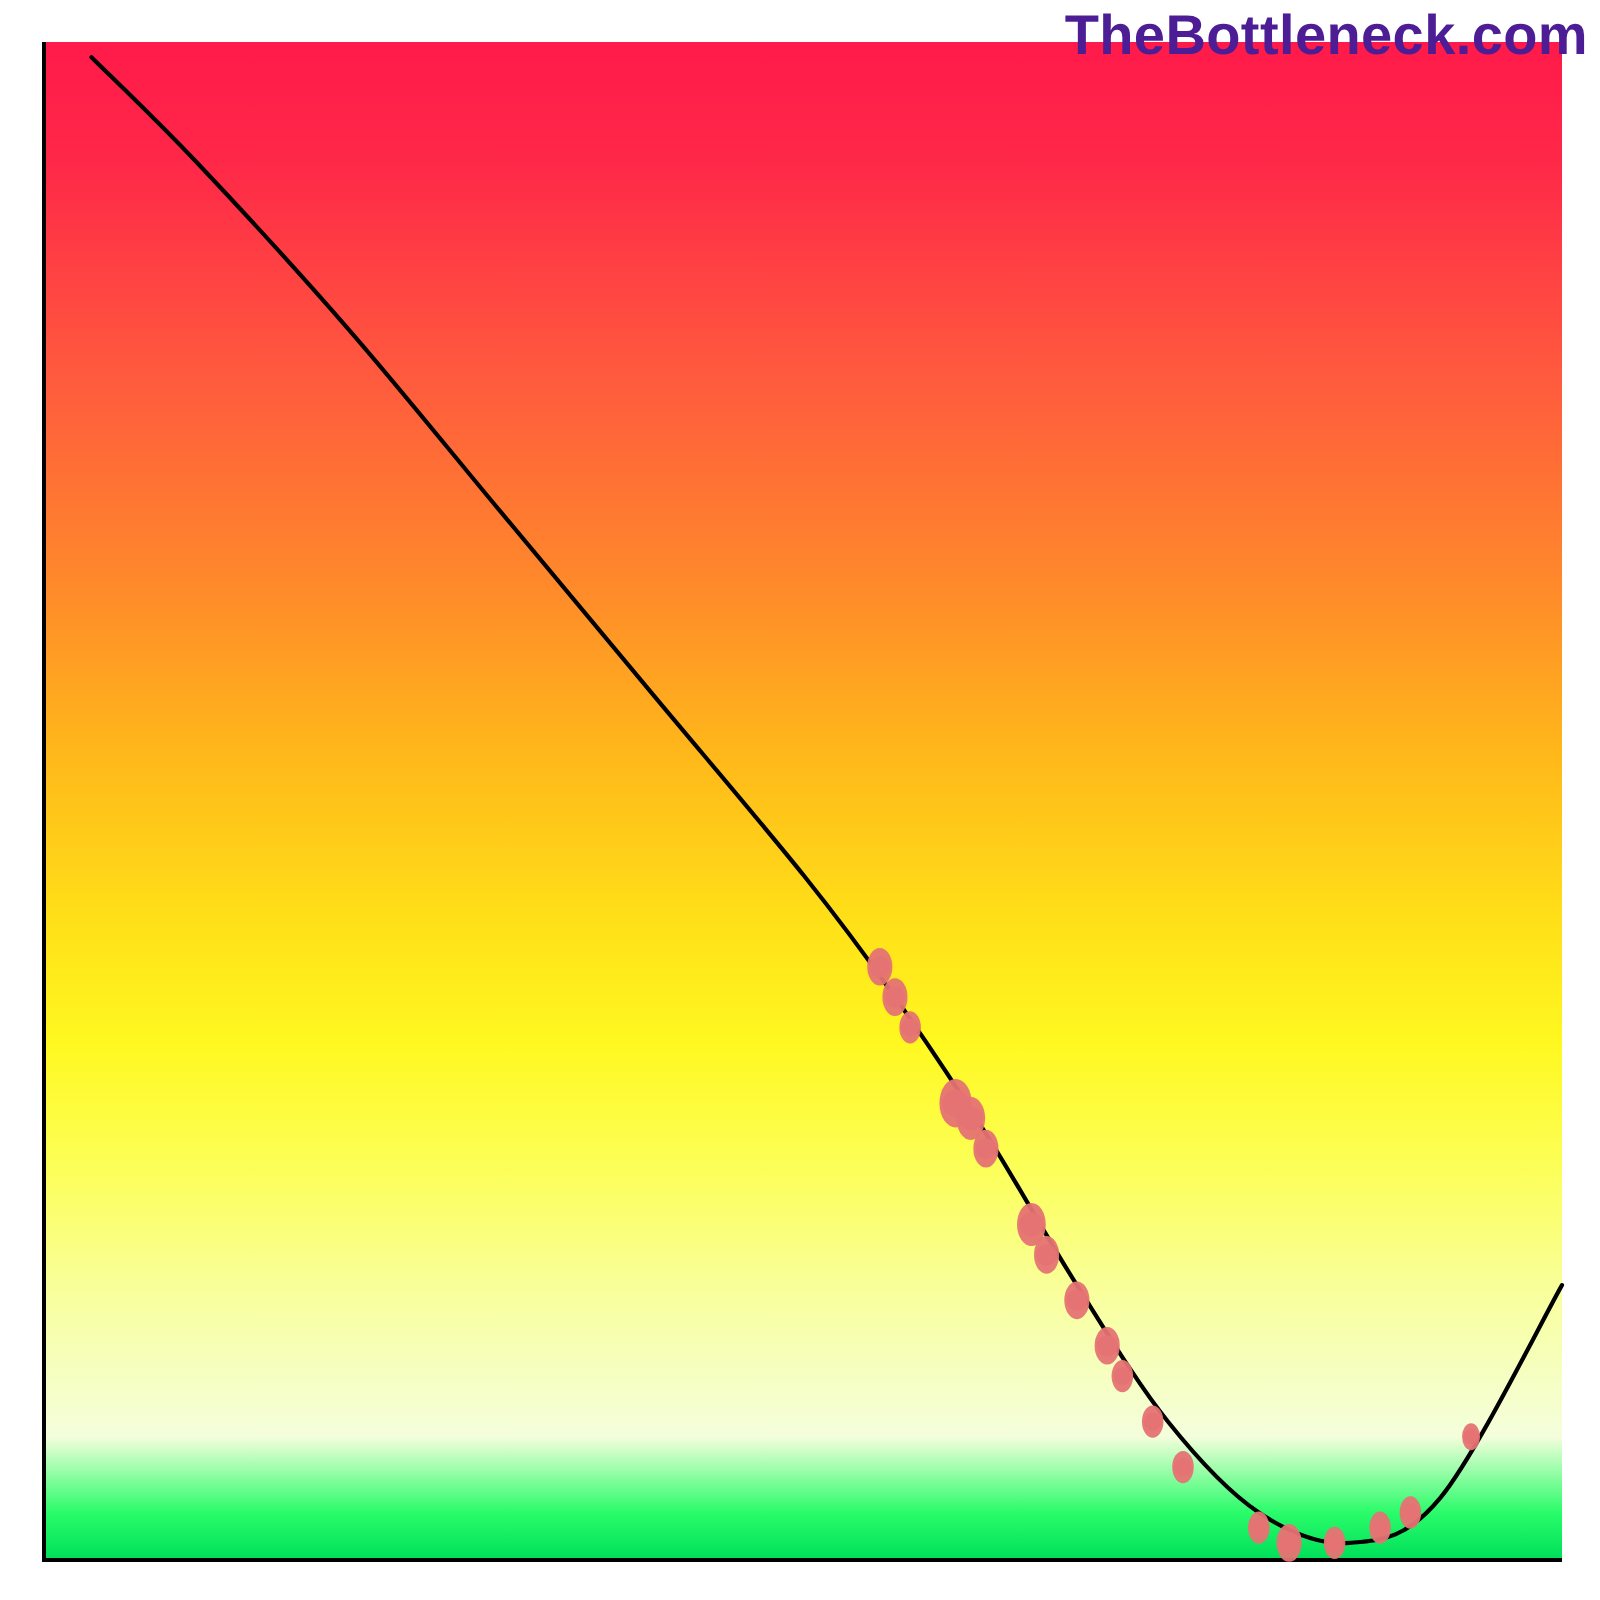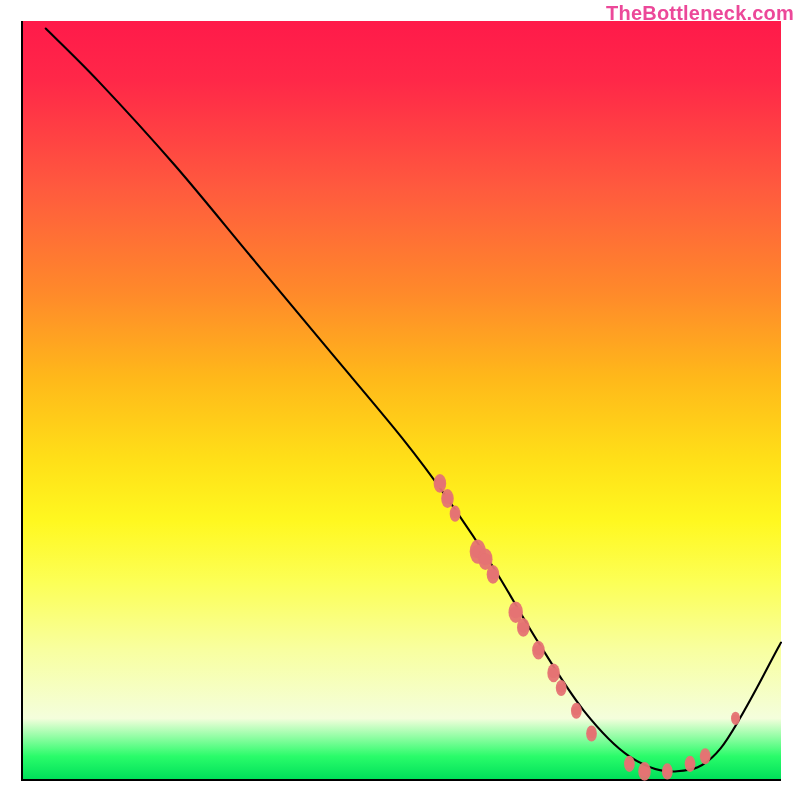--- a/index.html
+++ b/index.html
@@ -36,22 +36,22 @@
       #f8ffa0 83%,
       #f4fedc 92%,
       #2afc6a 97%,
       #00e05a 100%
     );
   }
   .watermark {
     position: absolute;
     top: 2px;
     right: 6px;
-    color: #ec4899;
-    font-size: 20px;
+    color: #4c1d95;
+    font-size: 28px;
     font-weight: 600;
     letter-spacing: 0.2px;
     user-select: none;
   }
   svg.curve {
     position: absolute;
     inset: 0;
     width: 100%;
     height: 100%;
     overflow: visible;

